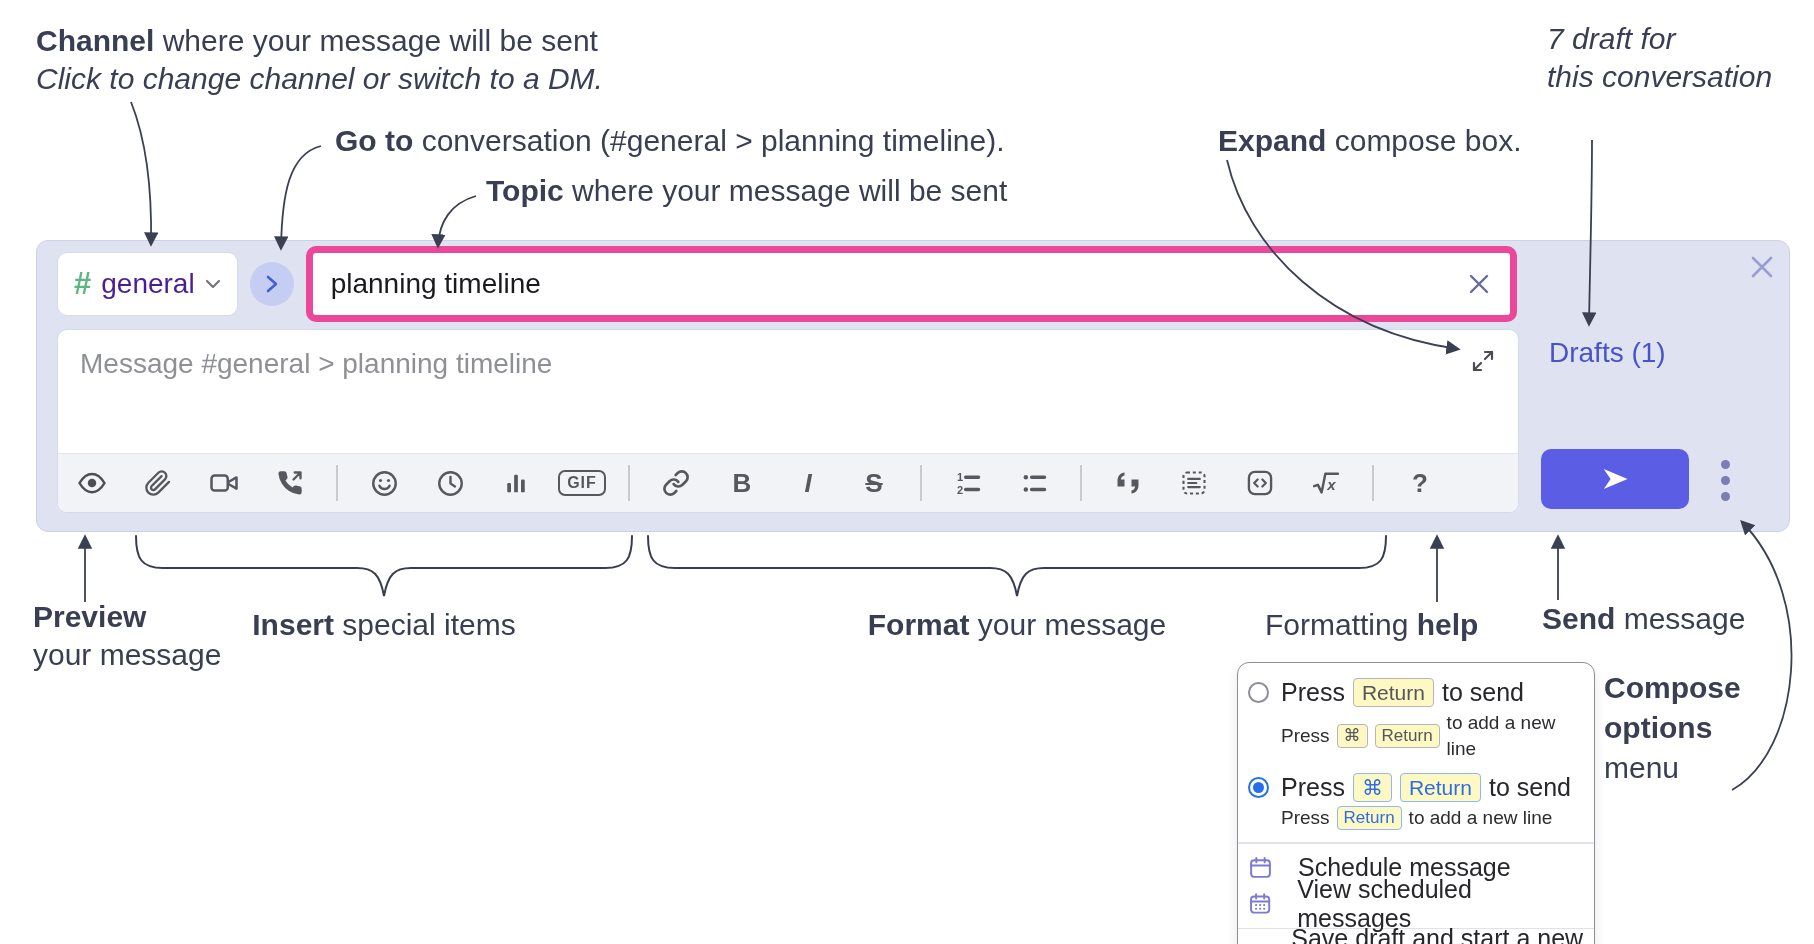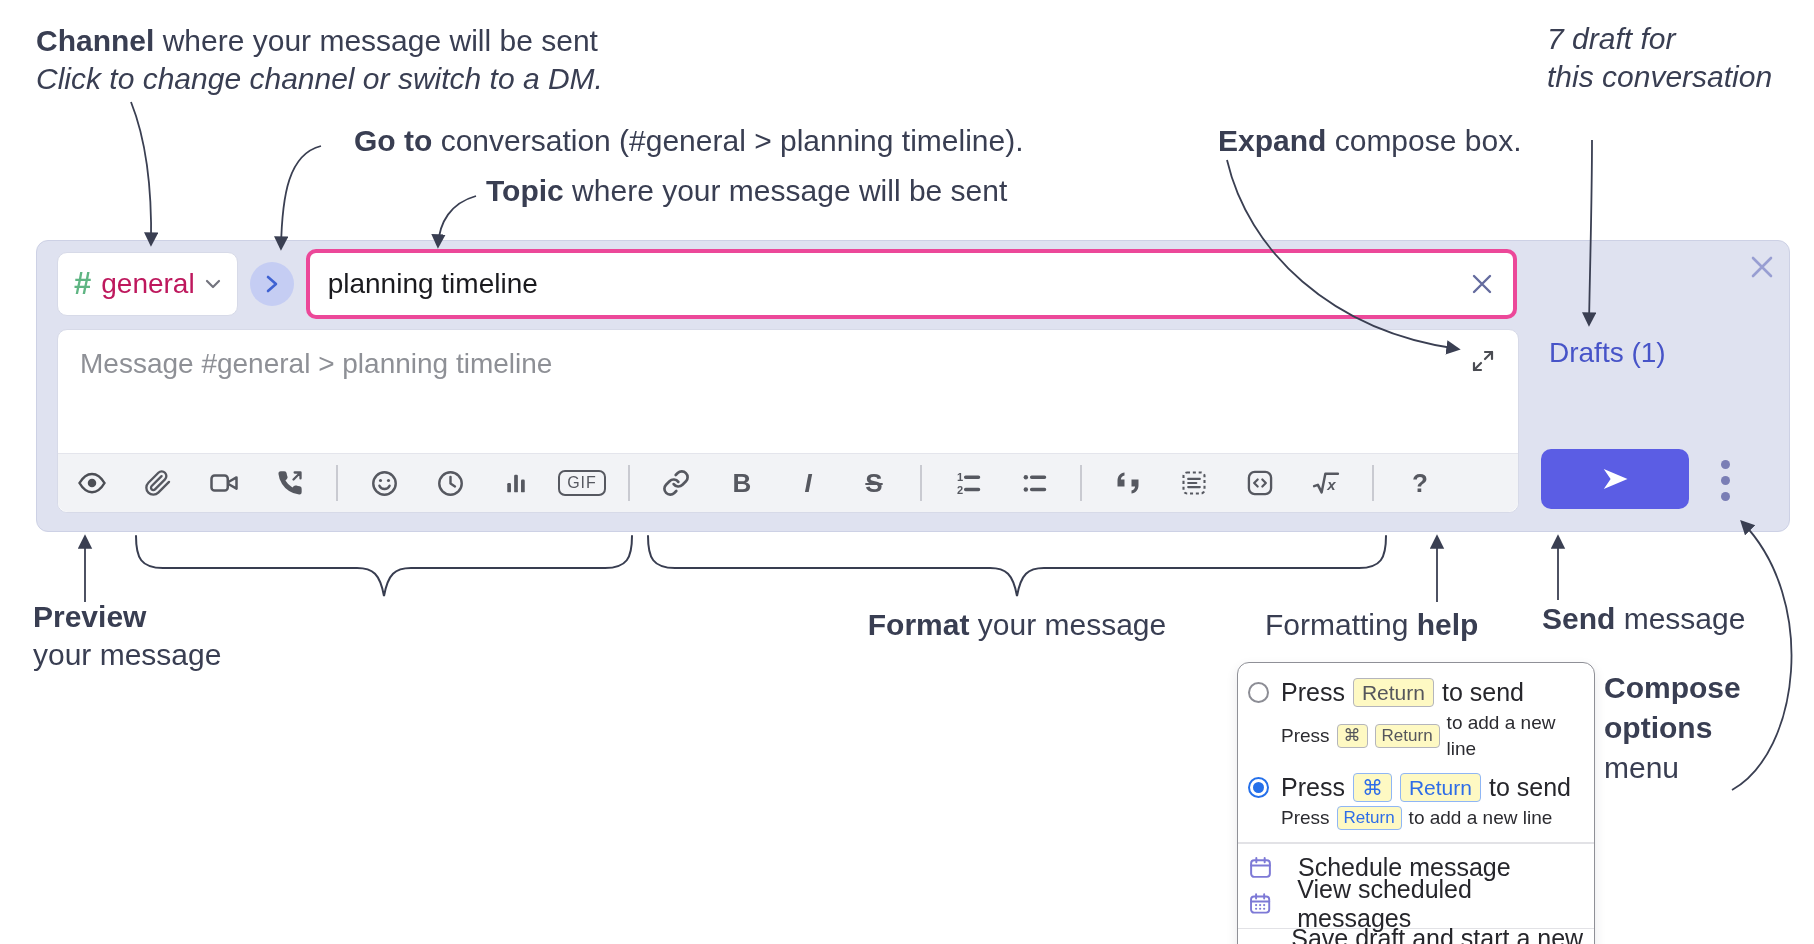--- a/index.html
+++ b/index.html
@@ -11,24 +11,24 @@
   .center{text-align:center;}
   svg.overlay{position:absolute;left:0;top:0;z-index:6;pointer-events:none;}
 
   
   .composer{position:absolute;left:36px;top:240px;width:1752px;height:290px;
             background:#dfe2f0;border:1px solid #cdd1e5;border-radius:12px;z-index:2;}
   .row-top{position:absolute;left:20px;top:12px;width:1460px;height:62px;display:flex;gap:12px;align-items:center;}
   .channel-select{display:flex;align-items:center;gap:10px;height:62px;padding:0 16px 0 16px;
                   background:#fff;border:1px solid #d7dae8;border-radius:10px;cursor:pointer;}
   .hash{color:#5fb583;font-size:31px;font-weight:700;}
-  .chname{color:#be185d;font-size:28px;font-weight:500;}
+  .chname{color:#4c1d95;font-size:28px;font-weight:500;}
   .goto-btn{width:44px;height:44px;border-radius:50%;background:#c5cdf3;border:none;flex:0 0 auto;
             display:flex;align-items:center;justify-content:center;cursor:pointer;padding:0;}
-  .topic-wrap{flex:1;position:relative;height:62px;background:#fff;border:4px solid #ec4899;border-radius:10px;}
+  .topic-wrap{flex:1;position:relative;height:62px;background:#fff;border:7px solid #ec4899;border-radius:10px;}
   .topic-wrap input{position:absolute;inset:0;border:none;outline:none;background:transparent;
                     font-family:inherit;font-size:28px;color:#1a1a1e;padding:0 60px 0 18px;}
   .clear-btn{position:absolute;right:14px;top:14px;width:34px;height:34px;border:none;background:transparent;
              padding:0;cursor:pointer;display:flex;align-items:center;justify-content:center;}
   .close-btn{position:absolute;left:1707px;top:8px;width:36px;height:36px;border:none;background:transparent;
              padding:0;cursor:pointer;display:flex;align-items:center;justify-content:center;}
   .msg-box{position:absolute;left:20px;top:88px;width:1460px;height:182px;background:#fff;
            border:1px solid #d7dae8;border-radius:10px;}
   .msg-box textarea{position:absolute;left:0;top:0;width:100%;height:120px;border:none;outline:none;resize:none;
            background:transparent;font-family:inherit;font-size:28px;color:#1a1a1e;
@@ -37,21 +37,21 @@
   .expand-btn{position:absolute;right:18px;top:14px;width:34px;height:34px;border:none;background:transparent;
               padding:0;cursor:pointer;display:flex;align-items:center;justify-content:center;}
   .toolbar{position:absolute;left:0;right:0;bottom:0;height:58px;background:#f2f3f6;border-top:1px solid #e4e5ec;
            border-radius:0 0 10px 10px;display:flex;align-items:center;gap:26px;padding:0 14px;}
   .tb{width:40px;height:40px;flex:0 0 auto;border:none;background:transparent;padding:0;cursor:pointer;
       display:flex;align-items:center;justify-content:center;color:#565860;}
   .tb-div{width:2px;height:36px;background:#c9cad1;flex:0 0 auto;}
   .glyph{font-size:26px;font-weight:700;color:#565860;line-height:1;}
   .glyph.it{font-style:italic;font-weight:600;}
   .glyph.st{text-decoration:line-through;}
-  .gif-chip{border:2.5px solid #565860;border-radius:7px;padding:3px 7px;font-size:16px;font-weight:400;
+  .gif-chip{border:2.5px solid #565860;border-radius:7px;padding:3px 7px;font-size:16px;font-weight:700;
             letter-spacing:1px;color:#565860;line-height:1;}
   .drafts{position:absolute;left:1512px;top:96px;font-size:28px;font-weight:500;color:#4754c8;cursor:pointer;}
   .send-btn{position:absolute;left:1504px;top:208px;width:148px;height:60px;background:#5b5de4;border:none;
             border-radius:10px;cursor:pointer;display:flex;align-items:center;justify-content:center;}
   .dots-btn{position:absolute;left:1669px;top:212px;width:38px;height:54px;border:none;background:transparent;
             padding:0;cursor:pointer;display:flex;flex-direction:column;gap:7px;align-items:center;justify-content:center;}
   .dot{width:9px;height:9px;border-radius:50%;background:#7a7eb5;}
 
   
   .menu{position:absolute;left:1237px;top:662px;width:358px;background:#fff;border:1.5px solid #8f9097;
@@ -97,21 +97,21 @@
     <g fill="none" stroke="#383d50" stroke-width="2" stroke-linecap="round">
       <path d="M136,536 C136,558 141,568 163,568 L357,568 C373,568 380,574 384,596 C388,574 395,568 411,568 L605,568 C627,568 632,558 632,536"></path>
       <path d="M648,536 C648,558 653,568 675,568 L990,568 C1006,568 1013,574 1017,596 C1021,574 1028,568 1044,568 L1359,568 C1381,568 1386,558 1386,536"></path>
     </g>
   </svg>
 
   <div class="ann" style="left:36px;top:22px;">
     <div><span class="b">Channel</span><span> where your message will be sent</span></div>
     <div class="i">Click to change channel or switch to a DM.</div>
   </div>
-  <div class="ann" style="left:335px;top:122px;margin-left:19px;">
+  <div class="ann" style="left:335px;top:122px;">
     <span class="b">Go to</span><span> conversation (#general &gt; planning timeline).</span>
   </div>
   <div class="ann" style="left:486px;top:172px;">
     <span class="b">Topic</span><span> where your message will be sent</span>
   </div>
   <div class="ann" style="left:1218px;top:122px;">
     <span class="b">Expand</span><span> compose box.</span>
   </div>
   <div class="ann" style="left:1547px;top:20px;">
     <div class="i">7 draft for</div>
@@ -286,20 +286,23 @@
     <button class="dots-btn">
       <span class="dot"></span>
       <span class="dot"></span>
       <span class="dot"></span>
     </button>
   </div>
 
   <div class="lbl" style="left:33px;top:598px;">
     <div class="ann"><span class="b">Preview</span></div>
     <div style="margin-top:38px;">your message</div>
+  </div>
+  <div class="lbl center" style="left:134px;top:606px;width:500px;">
+    <span class="b" style="font-weight:700;">Insert</span><span> special items</span>
   </div>
   <div class="lbl center" style="left:767px;top:606px;width:500px;">
     <span style="font-weight:700;">Format</span><span> your message</span>
   </div>
   <div class="lbl" style="left:1265px;top:606px;">
     <span>Formatting </span><span style="font-weight:700;">help</span>
   </div>
   <div class="lbl" style="left:1518px;top:600px;">
     <span style="font-weight:700;margin-left:24px;">Send</span><span> message</span>
   </div>

